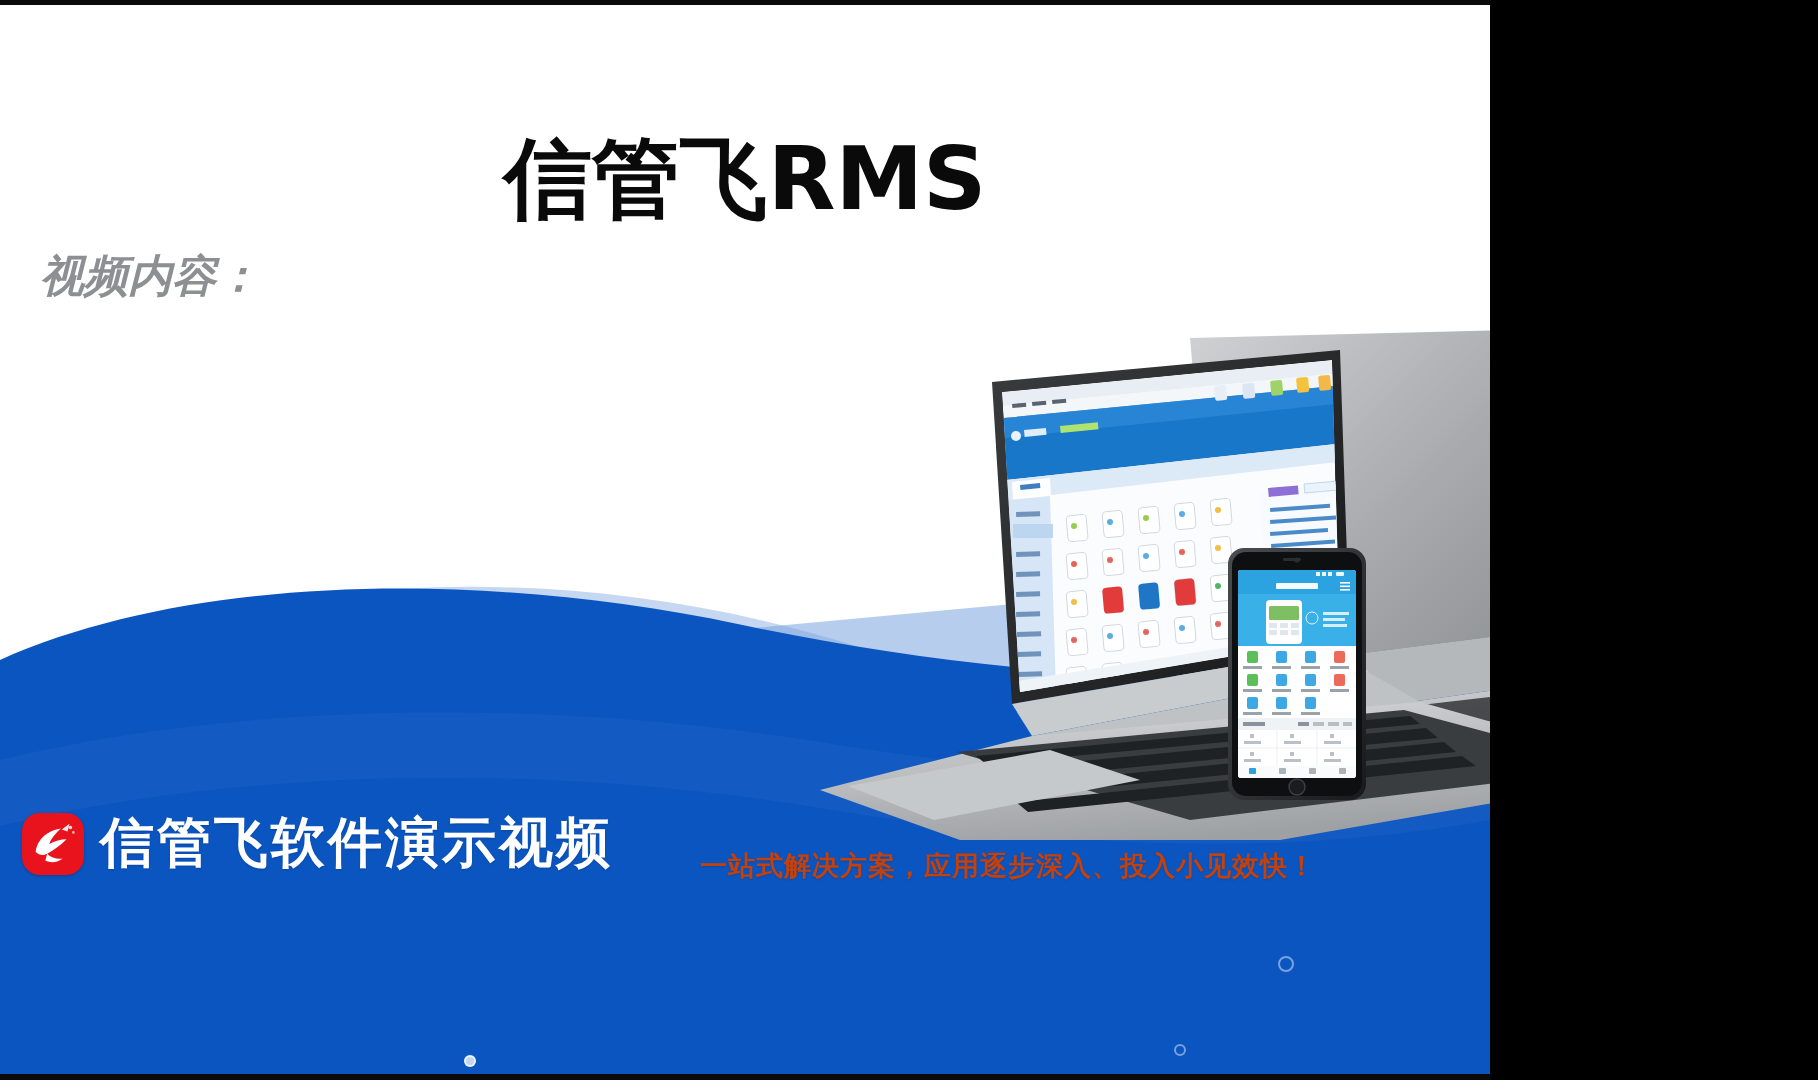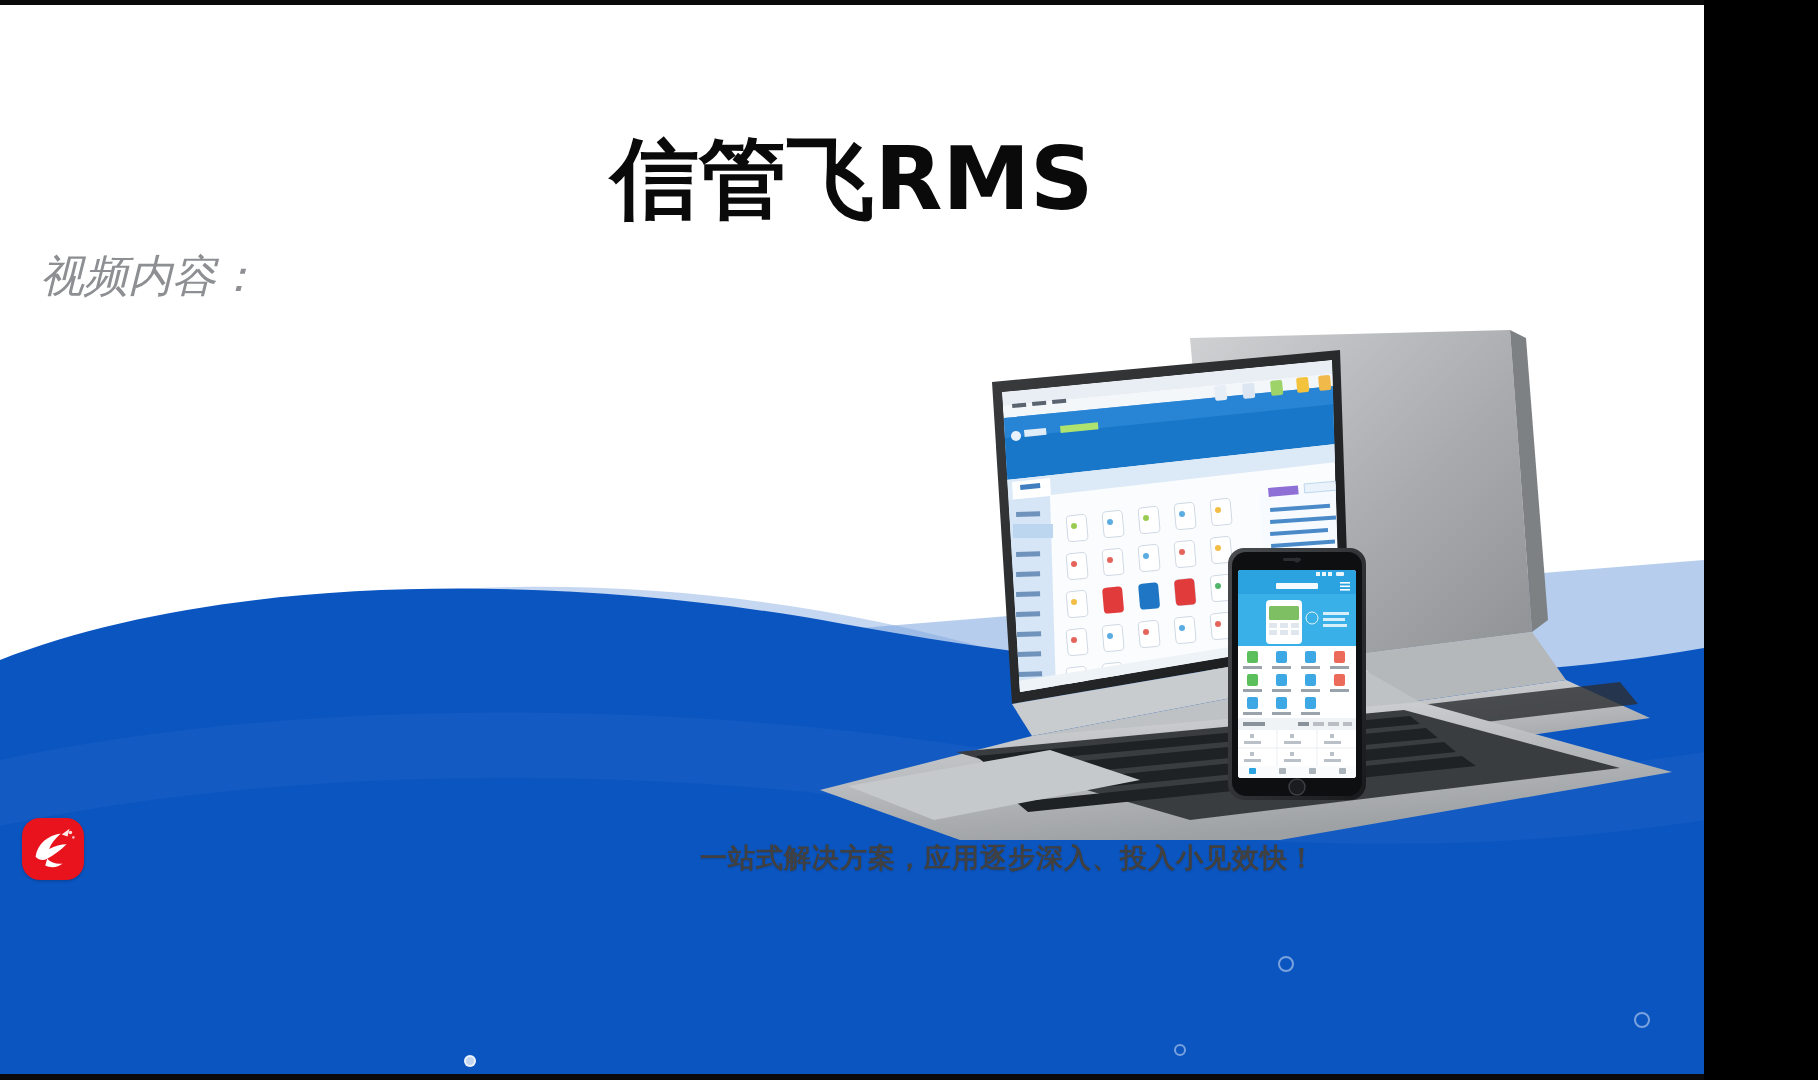--- a/index.html
+++ b/index.html
@@ -1,20 +1,20 @@
 <!DOCTYPE html>
 <html><head>
 <meta charset="utf-8">
 <style>
   html,body{margin:0;padding:0;background:#000;}
   body{font-family:"Liberation Sans","DejaVu Sans",sans-serif;}
 
   #slide{
     position:relative;
-    width:1704px;height:1080px;
+    width:1490px;height:1080px;
     overflow:hidden;
     background:#ffffff;
   }
 
   
   .edge-bar{position:absolute;left:0;width:100%;background:#0a0a0a;z-index:60;}
   .edge-top{top:0;height:5px;}
   .edge-bottom{bottom:0;height:6px;}
 
   
@@ -33,21 +33,21 @@
     line-height:1.05;
     font-family:"DejaVu Sans","Liberation Sans",sans-serif;
   }
 
   
   .body-copy{
     position:absolute;left:40px;top:247px;width:930px;
     z-index:20;
     color:#8d8f93;
     font-style:italic;
-    font-weight:400;
+    font-weight:700;
     font-size:44px;
     line-height:1.32;
     font-family:"DejaVu Sans","Liberation Sans",sans-serif;
   }
   .body-copy .lead{display:block;}
   .body-copy .para{display:block;text-indent:86px;margin-top:6px;}
 
   
   .devices{position:absolute;left:720px;top:320px;width:1098px;height:520px;z-index:10;}
   .devices svg{display:block;width:100%;height:100%;overflow:visible;}
@@ -65,22 +65,22 @@
     box-shadow:0 1px 3px rgba(0,0,0,.25);
   }
   .brand-logo svg{position:absolute;left:0;top:0;width:100%;height:100%;}
   .brand-name{
     color:#ffffff;font-weight:bold;font-size:54px;
     letter-spacing:3px;white-space:nowrap;
     font-family:"DejaVu Sans","Liberation Sans",sans-serif;
     text-shadow:0 1px 2px rgba(0,0,0,.18);
   }
   .brand-tagline{
-    position:absolute;left:700px;bottom:204px;
-    color:#404040;font-weight:bold;font-size:27px;letter-spacing:1px;
+    position:absolute;left:700px;bottom:196px;
+    color:#c2410c;font-weight:bold;font-size:27px;letter-spacing:1px;
     white-space:nowrap;
     font-family:"DejaVu Sans","Liberation Sans",sans-serif;
     text-shadow:0 1px 2px rgba(0,0,0,.15);
   }
 
   
   .dot{position:absolute;border:2px solid rgba(255,255,255,.45);border-radius:50%;z-index:25;}
   .dot.filled{background:rgba(255,255,255,.75);border-color:rgba(255,255,255,.75);}
 </style>
 </head>
@@ -420,20 +420,21 @@
       <span class="brand-logo">
         <svg viewBox="0 0 64 64">
           <path d="M14 40 C16 26 27 18 40 16 C34 22 30 26 28 32 C34 29 40 27 46 27
                    C40 33 33 38 26 42 C22 44 18 44 14 40 Z" fill="#ffffff"></path>
           <path d="M26 42 C30 46 36 48 42 47 C37 51 30 52 24 49 Z" fill="#ffffff"></path>
           <path d="M41 17 L49 11 L47 19 Z" fill="#ffffff" opacity="0.9"></path>
           <circle cx="50" cy="15" r="1.8" fill="#ffffff" opacity="0.85"></circle>
           <circle cx="53" cy="20" r="1.3" fill="#ffffff" opacity="0.7"></circle>
         </svg>
       </span>
+      <span class="brand-name">信管飞软件演示视频</span>
     </div>
     <div class="brand-tagline">一站式解决方案，应用逐步深入、投入小见效快！</div>
   </div>
 
   <span class="dot" style="left:1278px;top:956px;width:12px;height:12px;"></span>
   <span class="dot" style="left:1634px;top:1012px;width:12px;height:12px;"></span>
   <span class="dot filled" style="left:464px;top:1055px;width:8px;height:8px;"></span>
   <span class="dot" style="left:1174px;top:1044px;width:8px;height:8px;"></span>
 
   <div class="edge-bar edge-top"></div>

